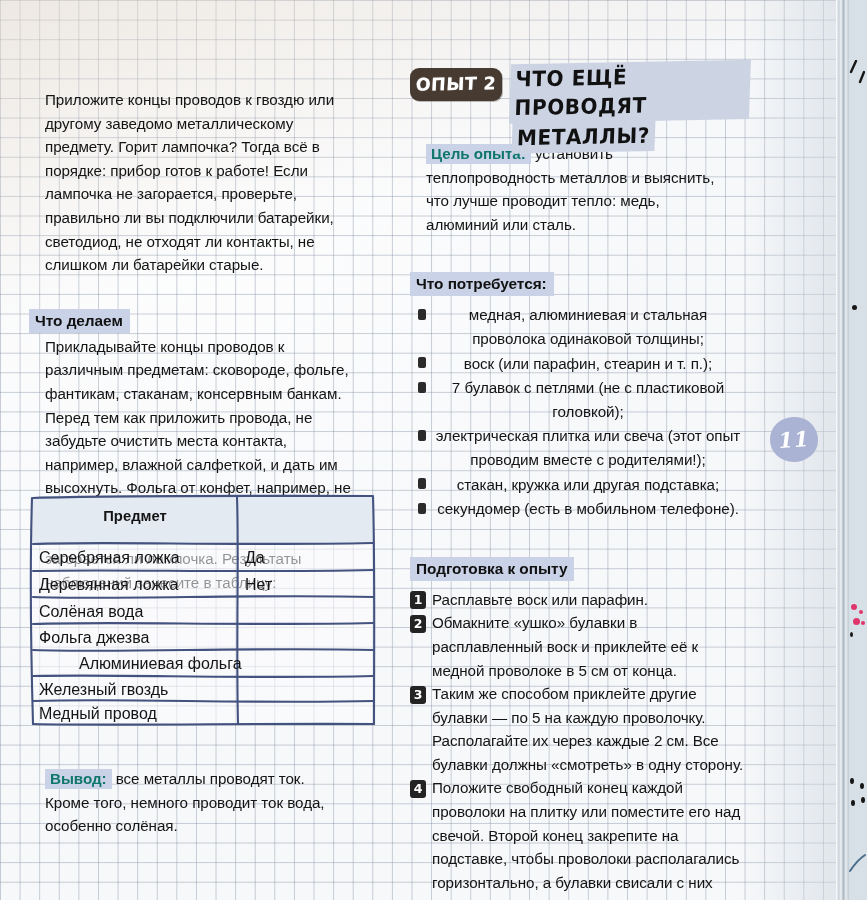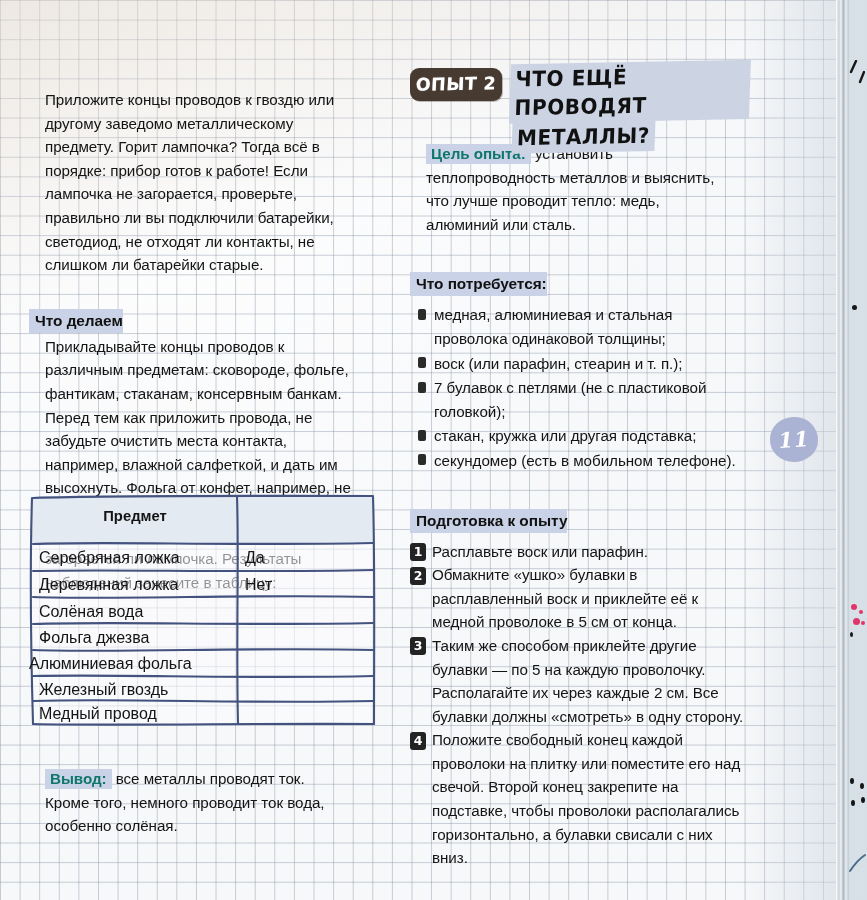--- a/index.html
+++ b/index.html
@@ -81,21 +81,21 @@
     background: #c9d2e6;
     padding: 1px 5px 2px 5px;
     font-weight: bold;
     color: #0f766e;
     box-decoration-break: clone;
     -webkit-box-decoration-break: clone;
   }
   .hl-block {
     display: inline-block;
     background: #c9d2e6;
-    padding: 2px 0 3px 6px;
+    padding: 2px 7px 3px 6px;
     font-weight: bold;
     font-size: 15.4px;
     line-height: 19px;
     color: #111;
   }
   .spacer-8  { height: 8px; }
   .spacer-16 { height: 16px; }
   .spacer-20 { height: 20px; }
 
   
@@ -147,20 +147,21 @@
   #exp-title .line2 {
     transform: rotate(-1.1deg) skewX(-3deg) scaleY(1.06) translateX(2px);
     margin-top: 2px;
   }
 
   
   ul.sq {
     list-style: none;
     margin: 8px;
     padding: 0;
+    text-align: center;
   }
   ul.sq > li {
     position: relative;
     padding-left: 16px;
     margin: 0 0 1px 0;
   }
   ul.sq > li .bullet {
     position: absolute;
     left: 0;
     top: 5.5px;
@@ -306,21 +307,21 @@
 
     <div class="cell" style="left:10px; top:83px;">Деревянная ложка</div>
     <div class="cell" style="left:216px; top:83px;">Нет</div>
 
     <div class="cell" style="left:10px; top:110px;">Солёная вода</div>
     <div class="cell" style="left:216px; top:110px;"></div>
 
     <div class="cell" style="left:10px; top:136px;">Фольга джезва</div>
     <div class="cell" style="left:216px; top:136px;"></div>
 
-    <div class="cell" style="left:0; top:162px;">Алюминиевая фольга</div>
+    <div class="cell" style="left:10px; top:162px;padding-left:40px;">Алюминиевая фольга</div>
     <div class="cell" style="left:216px; top:162px;"></div>
 
     <div class="cell" style="left:10px; top:188px;">Железный гвоздь</div>
     <div class="cell" style="left:216px; top:188px;"></div>
 
     <div class="cell" style="left:10px; top:212px;border-radius:6px;">Медный провод</div>
     <div class="cell" style="left:216px; top:212px;"></div>
   </div>
 
   <div class="col" id="conclusion" style="left:29px; top:751px; width:340px;">
@@ -352,20 +353,24 @@
         <span class="bullet"></span>
         <span>медная, алюминиевая и стальная проволока одинаковой толщины;</span>
       </li>
       <li>
         <span class="bullet"></span>
         <span>воск (или парафин, стеарин и т. п.);</span>
       </li>
       <li>
         <span class="bullet"></span>
         <span>7 булавок с петлями (не с пластиковой головкой);</span>
+      </li>
+      <li>
+        <span class="bullet"></span>
+        <span>электрическая плитка или свеча (этот опыт проводим вместе с родителями!);</span>
       </li>
       <li>
         <span class="bullet"></span>
         <span>стакан, кружка или другая подставка;</span>
       </li>
       <li>
         <span class="bullet"></span>
         <span>секундомер (есть в мобильном телефоне).</span>
       </li>
     </ul>

